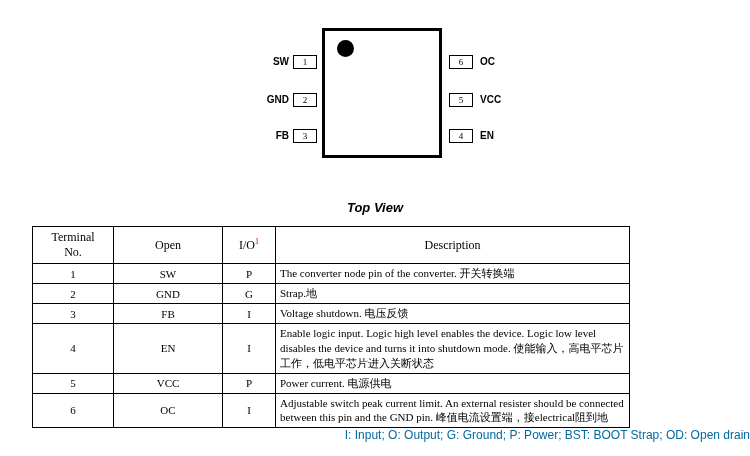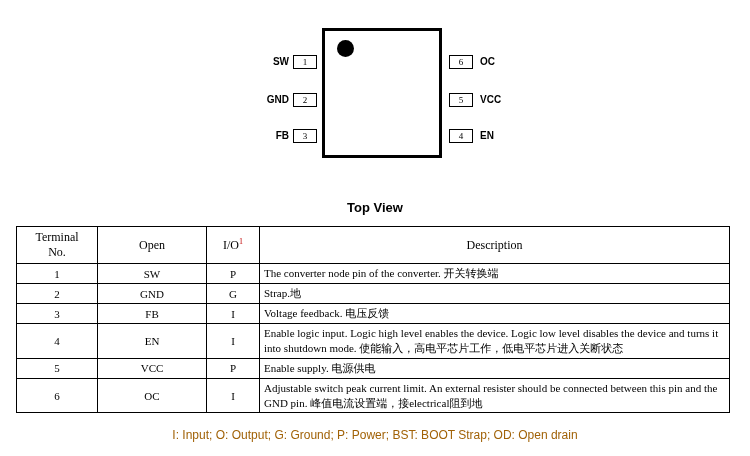--- a/index.html
+++ b/index.html
@@ -81,28 +81,29 @@
   .top-view {
     position: absolute;
     top: 200px;
     left: 0;
     width: 750px;
     text-align: center;
     font-family: "Liberation Sans", sans-serif;
     font-size: 13px;
     font-weight: bold;
     color: #000;
+    font-style: italic;
   }
 
   
   table.pin-table {
     position: absolute;
     top: 226px;
-    left: 16px;
-    width: 714px;
+    left: 32px;
+    width: 598px;
     border-collapse: collapse;
     font-family: "Liberation Serif", serif;
     font-size: 11px;
     color: #000;
   }
   table.pin-table td, table.pin-table th {
     border: 1px solid #000;
     padding: 2px 4px;
     vertical-align: middle;
   }
@@ -123,24 +124,24 @@
   }
   .desc-multi {
     line-height: 1.35;
   }
 
   .footnote {
     position: absolute;
     top: 428px;
     left: 0;
     width: 750px;
-    text-align: center;
+    text-align: right;
     font-family: "Liberation Sans", sans-serif;
     font-size: 12px;
-    color: #a16207;
+    color: #0369a1;
   }
 </style>
 </head>
 <body>
 
 <div class="pkg-area">
 
   <div class="pkg-body"></div>
   <div class="pkg-dot"></div>
 
@@ -187,33 +188,33 @@
     <tr>
       <td class="col-no">2</td>
       <td class="col-name">GND</td>
       <td class="col-io">G</td>
       <td class="col-desc">Strap.地</td>
     </tr>
     <tr>
       <td class="col-no">3</td>
       <td class="col-name">FB</td>
       <td class="col-io">I</td>
-      <td class="col-desc">Voltage feedback.  电压反馈</td>
+      <td class="col-desc">Voltage shutdown.  电压反馈</td>
     </tr>
     <tr>
       <td class="col-no">4</td>
       <td class="col-name">EN</td>
       <td class="col-io">I</td>
       <td class="col-desc desc-multi">Enable logic input. Logic high level enables the device. Logic low level disables the device and turns it into shutdown mode.  使能输入，高电平芯片工作，低电平芯片进入关断状态</td>
     </tr>
     <tr>
       <td class="col-no">5</td>
       <td class="col-name">VCC</td>
       <td class="col-io">P</td>
-      <td class="col-desc">Enable supply. 电源供电</td>
+      <td class="col-desc">Power current. 电源供电</td>
     </tr>
     <tr>
       <td class="col-no">6</td>
       <td class="col-name">OC</td>
       <td class="col-io">I</td>
       <td class="col-desc desc-multi">Adjustable switch peak current limit. An external resister should be connected between this pin and the GND pin. 峰值电流设置端，接electrical阻到地</td>
     </tr>
   </tbody>
 </table>
 

